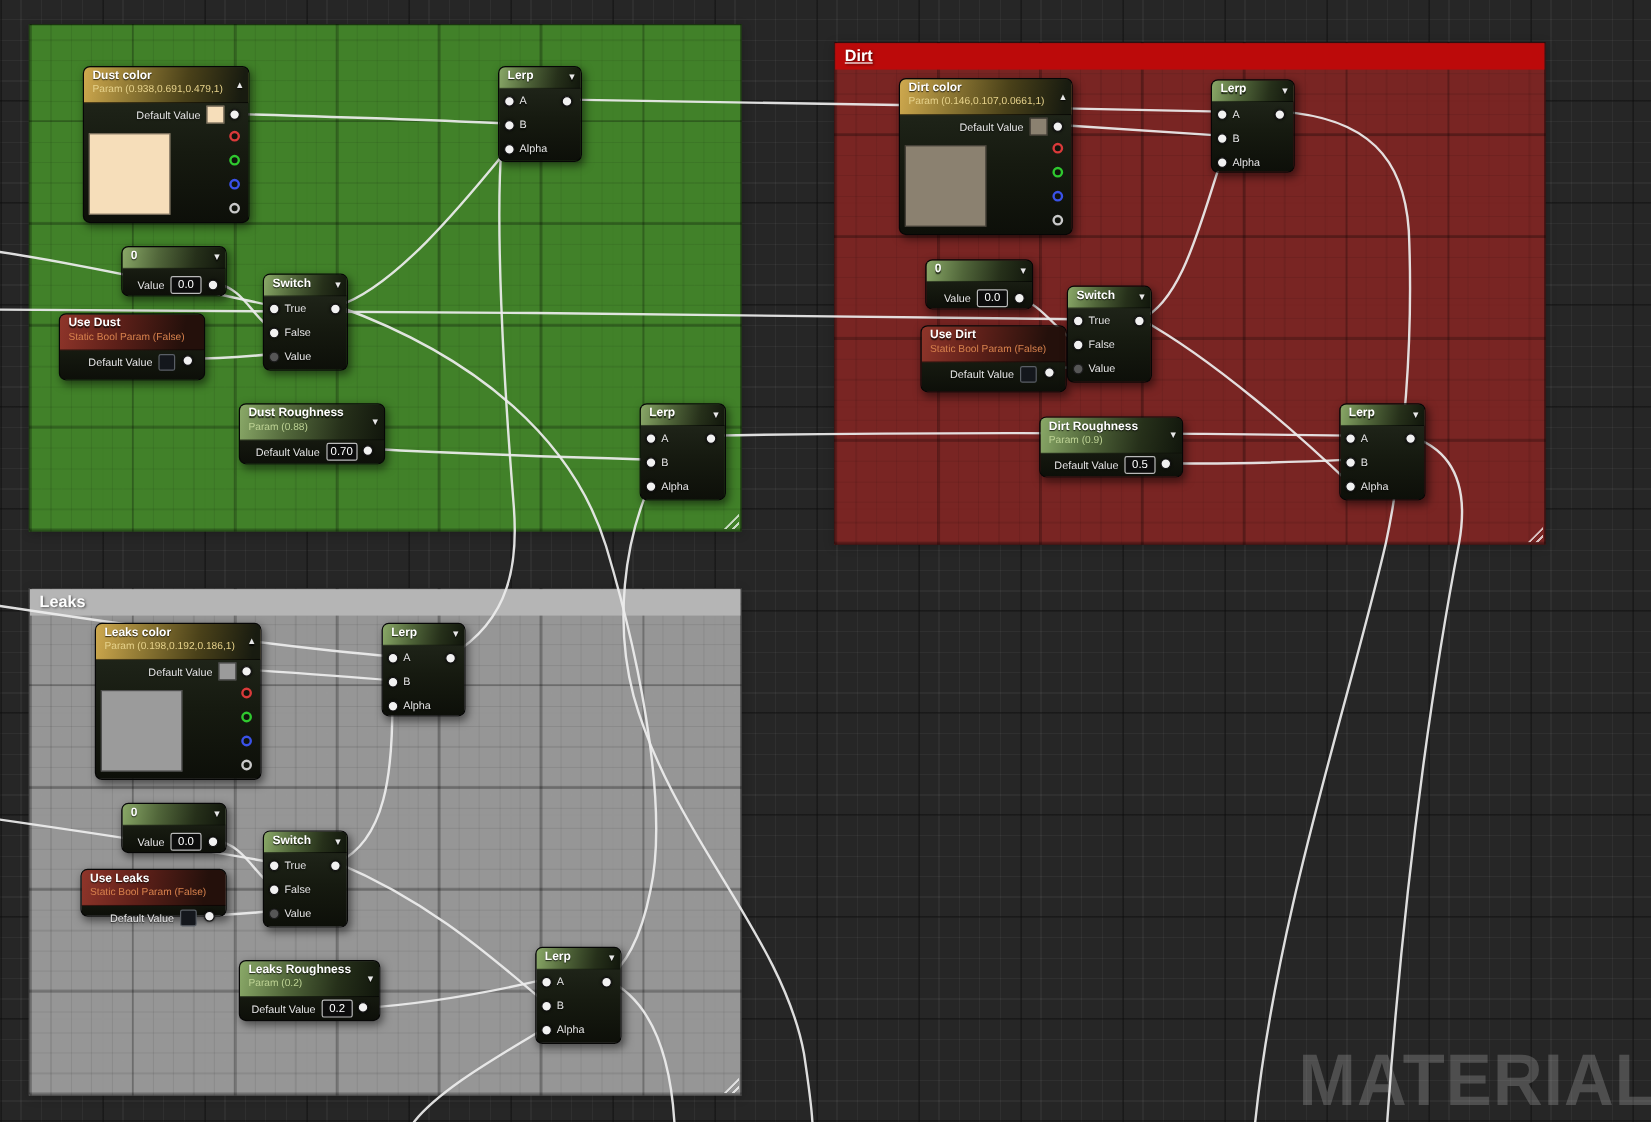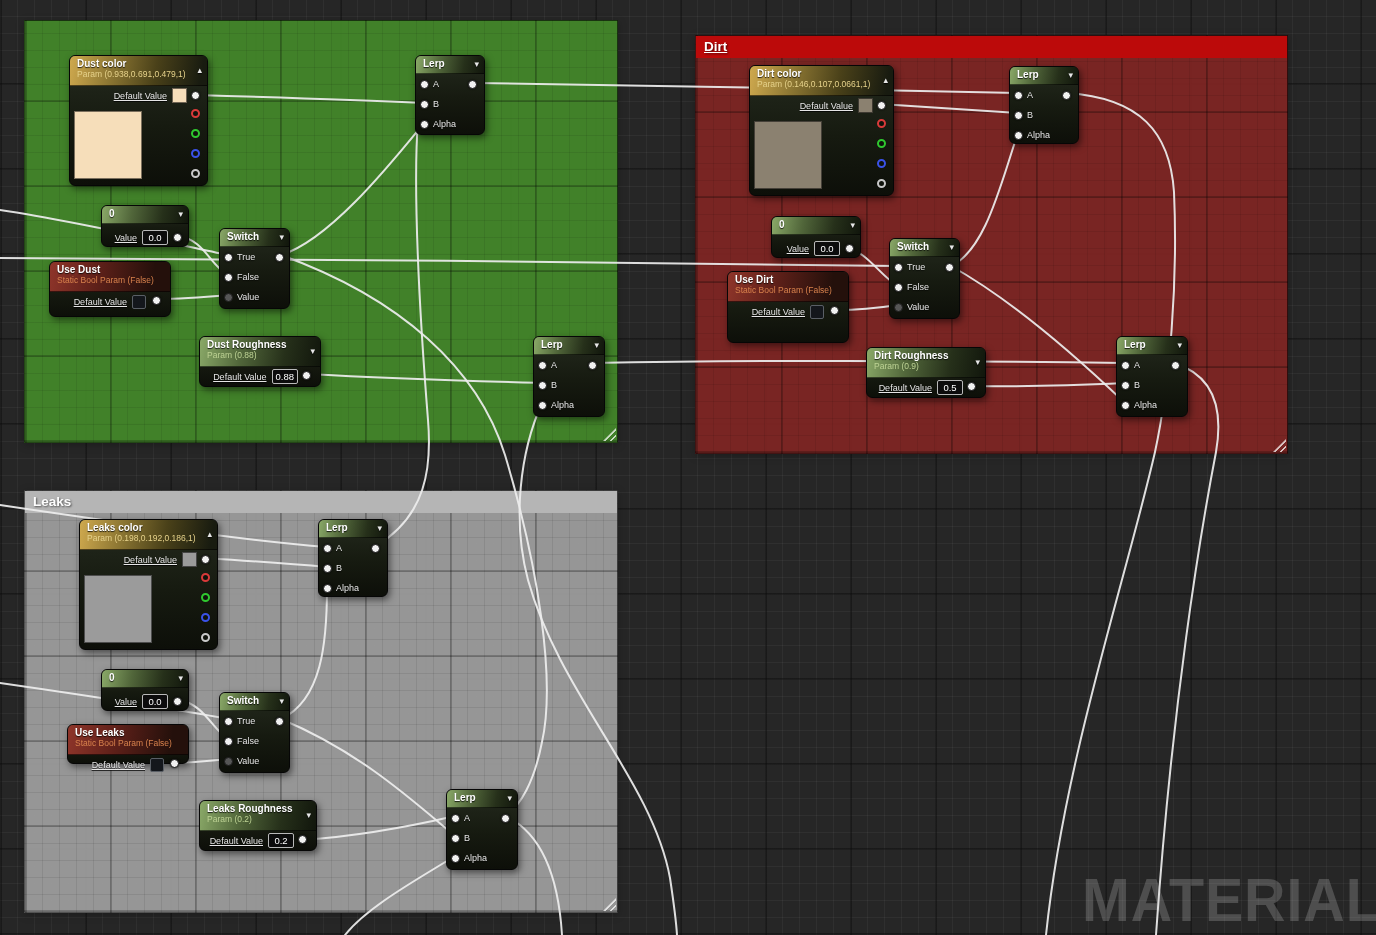--- a/index.html
+++ b/index.html
@@ -38,21 +38,21 @@
   .hd.gold .s{color:#e6d28b;}
   .hd.green{background:linear-gradient(100deg,#8aa968 0%,#51663a 35%,#26301a 70%,#11160c 100%);}
   .hd.green .s{color:#bdd294;}
   .hd.red{background:linear-gradient(100deg,#8f352a 0%,#5e2019 40%,#24100b 85%);}
   .hd.red .s{color:#d8824d;}
   .caret{position:absolute;right:5px;font-size:9px;color:#e8e8e8;text-shadow:0 1px 1px rgba(0,0,0,.8);}
   .prow{position:absolute;left:0;right:0;height:20px;}
   .prow .rlabel{position:absolute;left:17px;top:50%;transform:translateY(-50%);font-size:9px;color:#e6e6e6;
     text-shadow:0 1px 1px rgba(0,0,0,.7);}
   .vrow{position:absolute;left:0;right:0;display:flex;align-items:center;justify-content:flex-end;}
-  .vrow .vlabel{font-size:9px;color:#e6e6e6;margin-right:5px;text-shadow:0 1px 1px rgba(0,0,0,.7);text-decoration:underline;}
+  .vrow .vlabel{font-size:9px;color:#e6e6e6;margin-right:5px;text-shadow:0 1px 1px rgba(0,0,0,.7);}
   .pin{position:absolute;width:9px;height:9px;border-radius:50%;box-sizing:border-box;top:50%;margin-top:-4.5px;}
   .pin.abs{top:auto;margin-top:0;}
   .pin.in{left:4px;}
   .pin.white{background:#f1f1f1;border:1px solid #141414;box-shadow:0 0 2px rgba(0,0,0,.8);}
   .pin.dull{background:#565656;border:1px solid #1c1c1c;}
   .pin.ring{background:#10130c;border:2px solid #999;}
   .valuebox{background:#0c0c0c;border:1px solid #b9b9b9;border-radius:2px;color:#fff;font-size:9.5px;
     padding:1px 3px;min-width:18px;text-align:center;}
   .checkbox{width:12px;height:12px;background:#14171c;border:1px solid #5a5f66;border-radius:2px;}
   .miniswatch{width:13px;height:13px;border:1px solid rgba(0,0,0,.55);}
@@ -188,21 +188,21 @@
         </div>
       </div>
       <div class="node" style="left: 199px; top: 336px; width: 122px; height: 51px;">
         <div class="hd green h2">
           <span class="t">Dust Roughness</span>
           <span class="s">Param (0.88)</span>
           <span class="caret" style="top: 9px;">▾</span>
         </div>
         <div class="vrow" style="top: 31px; height: 17px; padding-right: 22px;">
           <span class="vlabel">Default Value</span>
-          <span class="valuebox">0.88</span>
+          <span class="valuebox">0.70</span>
         </div>
         <span class="pin abs white" style="right: 9px; top: 34px;"></span>
       </div>
       <div class="node" style="left: 533px; top: 336px; width: 72px; height: 81px;">
         <div class="hd green h1">
           <span class="t">Lerp</span>
           <span class="caret" style="top: 3px;">▾</span>
         </div>
         <div class="prow" style="top: 18px;">
           <span class="pin in white"></span>
@@ -239,21 +239,21 @@
         <div class="hd green h1">
           <span class="t">0</span>
           <span class="caret" style="top: 3px;">▾</span>
         </div>
         <div class="vrow" style="top: 22px; height: 19px; padding-right: 20px;">
           <span class="vlabel">Value</span>
           <span class="valuebox">0.0</span>
         </div>
         <span class="pin abs white" style="right: 6px; top: 27px;"></span>
       </div>
-      <div class="node" style="left: 727px; top: 271px; width: 122px; height: 72px;">
+      <div class="node" style="left: 767px; top: 271px; width: 122px; height: 56px;">
         <div class="hd red h2">
           <span class="t">Use Dirt</span>
           <span class="s">Static Bool Param (False)</span>
         </div>
         <div class="vrow" style="top: 31px; height: 17px; padding-right: 24px;">
           <span class="vlabel">Default Value</span>
           <span class="checkbox"></span>
         </div>
         <span class="pin abs white" style="right: 9px; top: 34px;"></span>
       </div>

